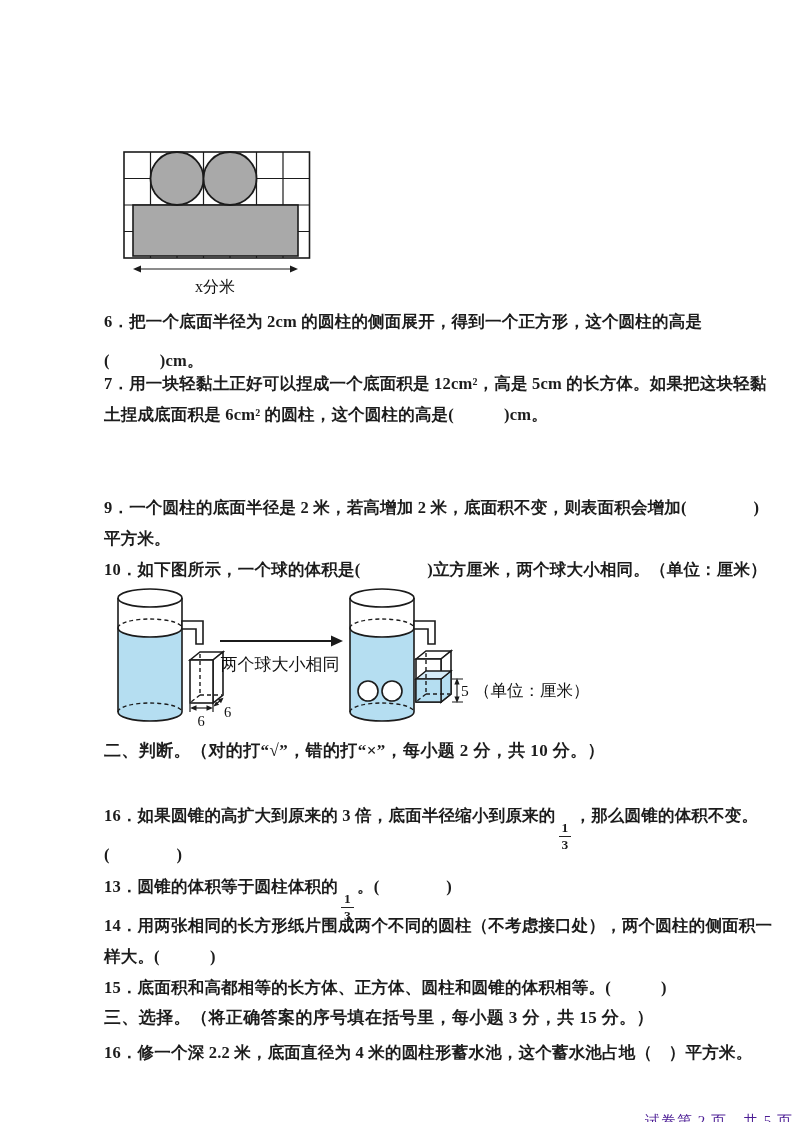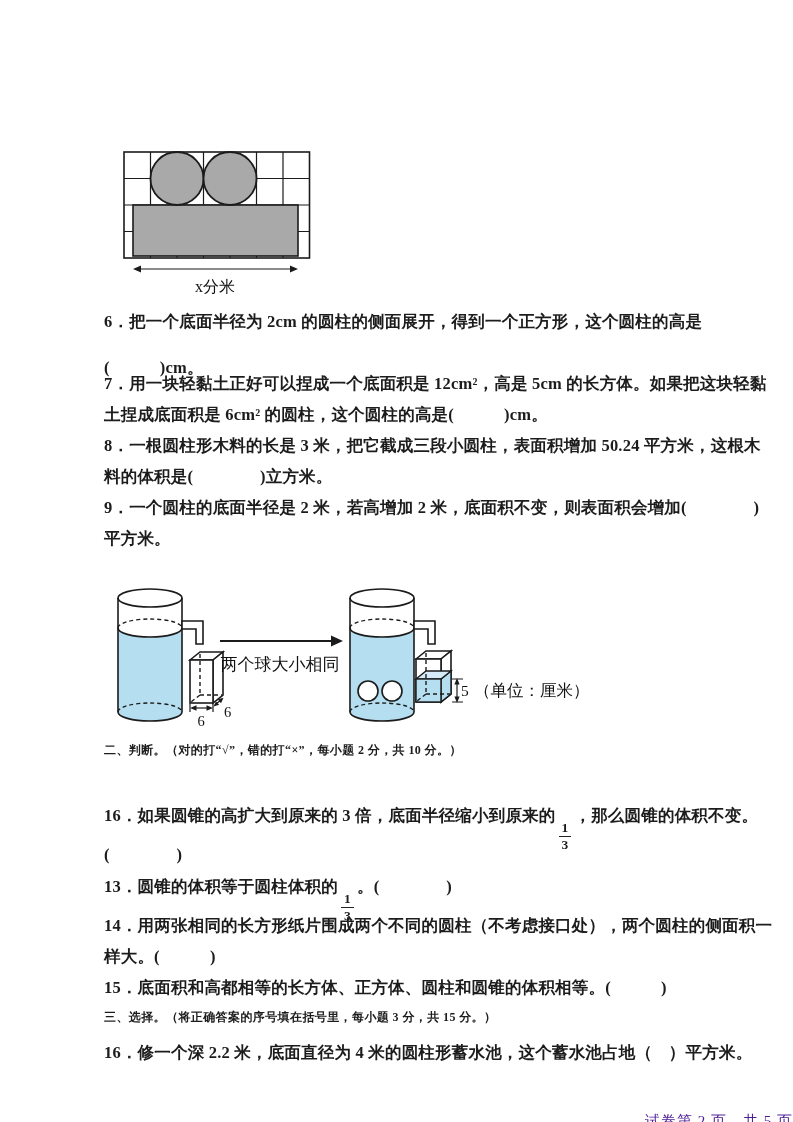--- a/index.html
+++ b/index.html
@@ -10,21 +10,21 @@
     font-family:"Liberation Serif","DejaVu Serif",serif;
     color:#1c1c1c;
     overflow:hidden;
     margin-top:44px;
   }
   .line{
     position:absolute;left:104px;
     font-size:16.5px;line-height:31px;height:31px;
     white-space:nowrap;letter-spacing:0.2px;font-weight:bold;
   }
-  .hline{font-weight:bold;font-size:12px;letter-spacing:0.4px;text-align:right;}
+  .hline{font-weight:bold;font-size:17px;letter-spacing:0.4px;text-align:right;}
   .fline{height:42px;line-height:42px;}
   .frac{
     display:inline-flex;flex-direction:column;align-items:center;
     vertical-align:-11px;line-height:1.05;font-size:13.5px;margin:0 3px;
   }
   .frac .num{border-bottom:1.2px solid #222;padding:0 3px 1px;}
   .frac .den{padding-top:1px;}
   .footer{
     position:absolute;top:1068px;left:0;width:100%;
     text-align:right;font-size:15px;letter-spacing:1px;color:#4c1d95;
@@ -57,27 +57,26 @@
 
     <g>
       <line x1="16" y1="122" x2="175" y2="122" class="thin"></line>
       <polygon class="ah" points="13,122 21,118.6 21,125.4"></polygon>
       <polygon class="ah" points="178,122 170,118.6 170,125.4"></polygon>
     </g>
     <text x="95" y="145" text-anchor="middle" font-size="16">x分米</text>
   </svg>
 
   <div class="line" style="top:262px">6．把一个底面半径为 2cm 的圆柱的侧面展开，得到一个正方形，这个圆柱的高是</div>
-  <div class="line" style="top:308px">(　　　)cm。</div>
+  <div class="line" style="top:301px">(　　　)cm。</div>
   <div class="line" style="top:324px">7．用一块轻黏土正好可以捏成一个底面积是 12cm²，高是 5cm 的长方体。如果把这块轻黏</div>
   <div class="line" style="top:355px">土捏成底面积是 6cm² 的圆柱，这个圆柱的高是(　　　)cm。</div>
-  <div class="line" style="top:386px">8．一根圆柱形木料的长是 3 米，把它截成三段小圆柱，表面积增加 50.24 平方米，这根木</div>
-  <div class="line" style="top:417px">料的体积是(　　　　)立方米。</div>
   <div class="line" style="top:448px">9．一个圆柱的底面半径是 2 米，若高增加 2 米，底面积不变，则表面积会增加(　　　　)</div>
   <div class="line" style="top:479px">平方米。</div>
+  <div class="line" style="top:510px">10．如下图所示，一个球的体积是(　　　　)立方厘米，两个球大小相同。（单位：厘米）</div>
 
   <svg class="fig" style="left:110px;top:540px;" width="480" height="152" viewBox="0 0 480 152">
 
     <g>
       <path d="M8,44 A32,9 0 0 0 72,44 L72,128 A32,9 0 0 1 8,128 Z" stroke="none" fill="#b5def1"></path>
       <path class="dash" d="M8,128 A32,9 0 0 1 72,128"></path>
       <path class="ol" d="M8,128 A32,9 0 0 0 72,128"></path>
       <path class="dash" d="M8,44 A32,9 0 0 1 72,44"></path>
       <path class="ol" d="M8,44 A32,9 0 0 0 72,44"></path>
       <ellipse cx="40" cy="14" rx="32" ry="9" class="olw" fill="#fff"></ellipse>

